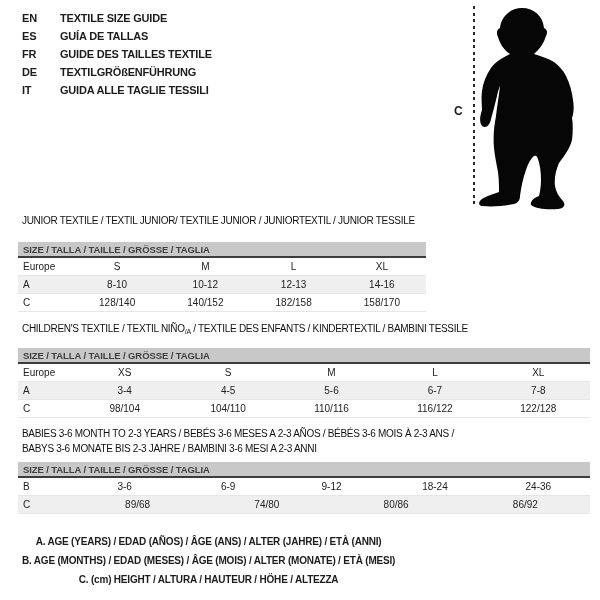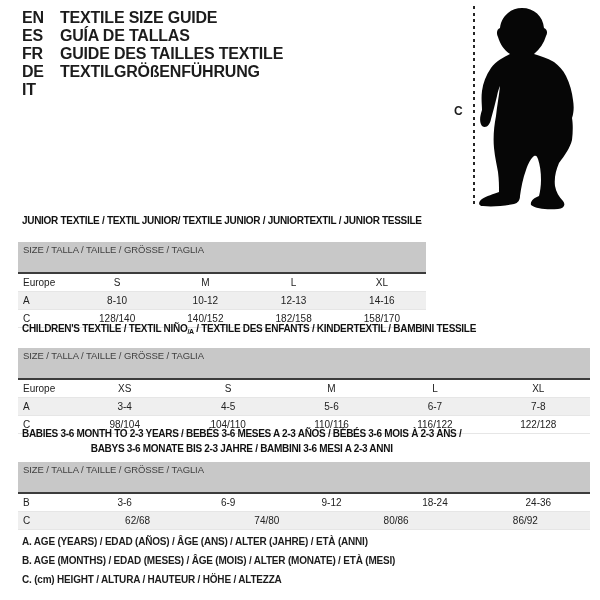--- a/index.html
+++ b/index.html
@@ -7,55 +7,55 @@
   body {
     position:relative;
     width:600px; height:600px;
     background:#ffffff;
     font-family:"Liberation Sans", sans-serif;
     color:#1c1c1c;
     overflow:hidden;
   }
   
   .lang-list { position:absolute; left:22px; top:9px; }
-  .lang-row { display:flex; height:18px; line-height:18px; font-size:16px; font-weight:700; letter-spacing:-0.2px; }
+  .lang-row { display:flex; height:18px; line-height:18px; font-size:11px; font-weight:700; letter-spacing:-0.2px; }
   .lang-code { width:38px; }
   
   .figure { position:absolute; left:450px; top:0; width:150px; height:214px; }
   .dotted-line {
     position:absolute; left:23px; top:6px; width:2px; height:201px;
     background:repeating-linear-gradient(to bottom, #262626 0px, #262626 3px, transparent 3px, transparent 6.5px);
   }
   .height-label { position:absolute; left:4px; top:104px; font-size:12px; font-weight:700; }
   .baby-svg { position:absolute; left:20px; top:0; }
   
   .section-title {
     position:absolute; left:22px;
-    font-size:10px; font-weight:700; letter-spacing:-0.3px; color:#111;
-    line-height:14.5px; white-space:nowrap;text-align:center;
+    font-size:10px; font-weight:400; letter-spacing:-0.3px; color:#111;
+    line-height:14.5px; white-space:nowrap;
   }
   .sub { font-size:7px; vertical-align:-2px; }
   
   .size-table { position:absolute; left:18px; }
   .size-bar {
-    height:32px; line-height:16px;
+    height:16px; line-height:16px;
     background:#c8c8c8;
     border-bottom:2px solid #3c3c3c;
-    font-size:9.5px; font-weight:400; letter-spacing:-0.1px;
+    font-size:9.5px; font-weight:700; letter-spacing:-0.1px;
     color:#3f3f3f; padding-left:5px;
   }
   .trow { display:flex; height:18px; line-height:18px; font-size:10px; color:#222; border-bottom:1px solid #e6e6e6; }
   .trow.stripe { background:#efefef; }
   .tlabel { width:55px; padding-left:5px; text-align:left; }
   .tcell { flex:1; text-align:center; }
   .t1 { width:408px; }
   .t2, .t3 { width:572px; }
   
   .notes { position:absolute; left:22px; top:532px; }
-  .note-line { height:19px; line-height:19px; font-size:10px; font-weight:700; letter-spacing:-0.2px; white-space:nowrap; }
+  .note-line { height:19px; line-height:19px; font-size:10px; font-weight:700; letter-spacing:-0.2px; white-space:nowrap;text-align:center; }
 </style>
 </head>
 <body>
 
 <div class="lang-list">
   <div class="lang-row">
     <span class="lang-code">EN</span>
     <span>TEXTILE SIZE GUIDE</span>
   </div>
   <div class="lang-row">
@@ -65,20 +65,21 @@
   <div class="lang-row">
     <span class="lang-code">FR</span>
     <span>GUIDE DES TAILLES TEXTILE</span>
   </div>
   <div class="lang-row">
     <span class="lang-code">DE</span>
     <span>TEXTILGRÖßENFÜHRUNG</span>
   </div>
   <div class="lang-row">
     <span class="lang-code">IT</span>
+    <span>GUIDA ALLE TAGLIE TESSILI</span>
   </div>
 </div>
 
 <div class="figure">
   <span class="height-label">C</span>
   <div class="dotted-line"></div>
   <svg class="baby-svg" width="130" height="212" viewBox="0 0 130 212">
     <path fill="#060606" d="M52,8
       C40,8 31,17 30,28 C27,29 26,33 28,37 C30,44 34,50 40,54
       C34,57 26,61 21,68 C16,75 13,83 12,91 C11,99 12,105 12,110
@@ -160,21 +161,21 @@
   <div class="trow">
     <span class="tlabel">B</span>
     <span class="tcell">3-6</span>
     <span class="tcell">6-9</span>
     <span class="tcell">9-12</span>
     <span class="tcell">18-24</span>
     <span class="tcell">24-36</span>
   </div>
   <div class="trow stripe">
     <span class="tlabel">C</span>
-    <span class="tcell">62/68</span>
+    <span class="tcell">89/68</span>
     <span class="tcell">74/80</span>
     <span class="tcell">80/86</span>
     <span class="tcell">86/92</span>
   </div>
 </div>
 
 <div class="notes">
   <div class="note-line">A. AGE (YEARS) / EDAD (AÑOS) / ÂGE (ANS) / ALTER (JAHRE) / ETÀ (ANNI)</div>
   <div class="note-line">B. AGE (MONTHS) / EDAD (MESES) / ÂGE (MOIS) / ALTER (MONATE) / ETÀ (MESI)</div>
   <div class="note-line">C. (cm) HEIGHT / ALTURA / HAUTEUR / HÖHE / ALTEZZA</div>

